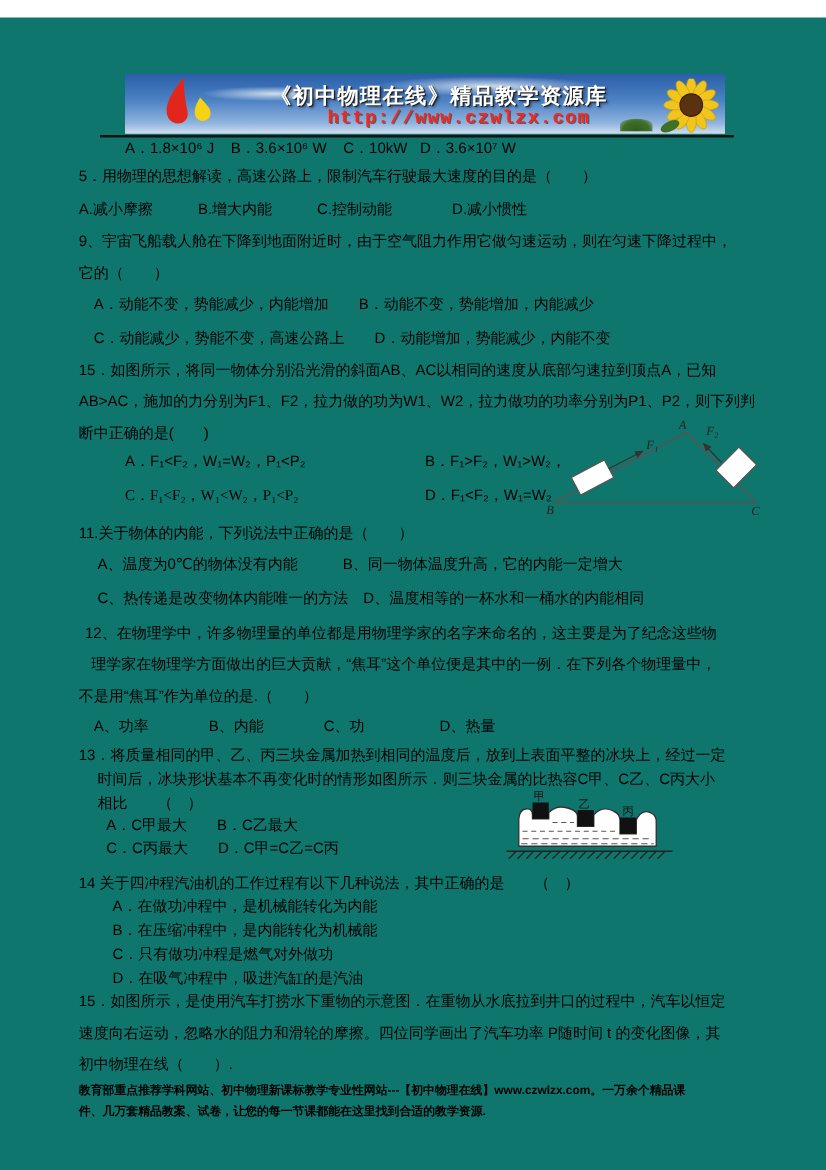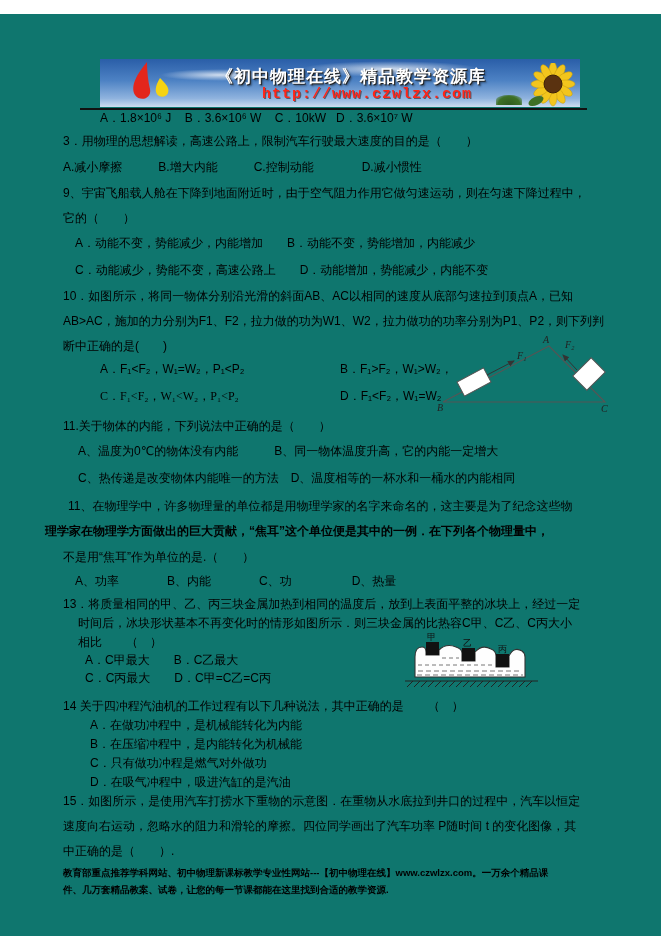--- a/index.html
+++ b/index.html
@@ -66,29 +66,29 @@
       </g>
       <circle cx="26" cy="21" r="9" fill="#5a3210" stroke="#3c1f07" stroke-width="1"></circle>
       <ellipse cx="9" cy="38" rx="8" ry="4" fill="#3e7026" transform="rotate(-25 9 38)"></ellipse>
     </svg>
   </div>
 
   <div class="rule"></div>
 
   <div class="line" style="left:100px;top:97px;">A．1.8×10⁶ J    B．3.6×10⁶ W    C．10kW   D．3.6×10⁷ W</div>
 
-  <div class="line" style="left:63px;top:120px;">3．用物理的思想解读，高速公路上，限制汽车行驶最大速度的目的是（　　）</div>
+  <div class="line" style="left:63px;top:120px;">5．用物理的思想解读，高速公路上，限制汽车行驶最大速度的目的是（　　）</div>
   <div class="line" style="left:63px;top:146px;">A.减小摩擦　　　B.增大内能　　　C.控制动能　　　　D.减小惯性</div>
 
   <div class="line" style="left:63px;top:172px;">9、宇宙飞船载人舱在下降到地面附近时，由于空气阻力作用它做匀速运动，则在匀速下降过程中，</div>
   <div class="line" style="left:63px;top:197px;">它的（　　）</div>
   <div class="line" style="left:75px;top:222px;">A．动能不变，势能减少，内能增加　　B．动能不变，势能增加，内能减少</div>
   <div class="line" style="left:75px;top:249px;">C．动能减少，势能不变，高速公路上　　D．动能增加，势能减少，内能不变</div>
 
-  <div class="line" style="left:63px;top:275px;">10．如图所示，将同一物体分别沿光滑的斜面AB、AC以相同的速度从底部匀速拉到顶点A，已知</div>
+  <div class="line" style="left:63px;top:275px;">15．如图所示，将同一物体分别沿光滑的斜面AB、AC以相同的速度从底部匀速拉到顶点A，已知</div>
   <div class="line" style="left:63px;top:300px;">AB&gt;AC，施加的力分别为F1、F2，拉力做的功为W1、W2，拉力做功的功率分别为P1、P2，则下列判</div>
   <div class="line" style="left:63px;top:325px;">断中正确的是(　　)</div>
   <div class="line" style="left:100px;top:348px;">A．F₁&lt;F₂，W₁=W₂，P₁&lt;P₂</div>
   <div class="line" style="left:340px;top:348px;">B．F₁&gt;F₂，W₁&gt;W₂，</div>
   <div class="line" style="left:100px;top:375px;font-family:Liberation Serif, serif;">C．F₁&lt;F₂，W₁&lt;W₂，P₁&lt;P₂</div>
   <div class="line" style="left:340px;top:375px;">D．F₁&lt;F₂，W₁=W₂</div>
 
   <svg class="fig" style="left:437px;top:320px;" width="178" height="78" viewBox="0 0 178 78">
     <defs>
       <marker id="arr" markerWidth="8" markerHeight="8" refX="6" refY="3" orient="auto">
@@ -104,22 +104,22 @@
     <text class="flabel" x="128" y="14">F₂</text>
     <text class="flabel" x="106" y="9">A</text>
     <text class="flabel" x="0" y="77">B</text>
     <text class="flabel" x="164" y="78">C</text>
   </svg>
 
   <div class="line" style="left:63px;top:405px;">11.关于物体的内能，下列说法中正确的是（　　）</div>
   <div class="line" style="left:78px;top:430px;">A、温度为0℃的物体没有内能　　　B、同一物体温度升高，它的内能一定增大</div>
   <div class="line" style="left:78px;top:457px;">C、热传递是改变物体内能唯一的方法　D、温度相等的一杯水和一桶水的内能相同</div>
 
-  <div class="line" style="left:68px;top:485px;">11、在物理学中，许多物理量的单位都是用物理学家的名字来命名的，这主要是为了纪念这些物</div>
-  <div class="line" style="left:45px;top:510px;font-weight:bold;">理学家在物理学方面做出的巨大贡献，“焦耳”这个单位便是其中的一例．在下列各个物理量中，</div>
+  <div class="line" style="left:68px;top:485px;">12、在物理学中，许多物理量的单位都是用物理学家的名字来命名的，这主要是为了纪念这些物</div>
+  <div class="line" style="left:73px;top:510px;">理学家在物理学方面做出的巨大贡献，“焦耳”这个单位便是其中的一例．在下列各个物理量中，</div>
   <div class="line" style="left:75px;top:560px;">A、功率　　　　B、内能　　　　C、功　　　　　D、热量</div>
   <div class="line" style="left:63px;top:536px;">不是用“焦耳”作为单位的是.（　　）</div>
 
   <div class="line" style="left:63px;top:583px;">13．将质量相同的甲、乙、丙三块金属加热到相同的温度后，放到上表面平整的冰块上，经过一定</div>
   <div class="line" style="left:78px;top:602px;">时间后，冰块形状基本不再变化时的情形如图所示．则三块金属的比热容C甲、C乙、C丙大小</div>
   <div class="line" style="left:78px;top:621px;">相比　　（　）</div>
   <div class="line" style="left:85px;top:639px;">A．C甲最大　　B．C乙最大</div>
   <div class="line" style="left:85px;top:657px;">C．C丙最大　　D．C甲=C乙=C丙</div>
 
   <svg class="fig" style="left:405px;top:617px;" width="135" height="58" viewBox="0 0 135 58">
@@ -139,18 +139,18 @@
   </svg>
 
   <div class="line" style="left:63px;top:685px;">14 关于四冲程汽油机的工作过程有以下几种说法，其中正确的是　　（　）</div>
   <div class="line" style="left:90px;top:704px;">A．在做功冲程中，是机械能转化为内能</div>
   <div class="line" style="left:90px;top:723px;">B．在压缩冲程中，是内能转化为机械能</div>
   <div class="line" style="left:90px;top:742px;">C．只有做功冲程是燃气对外做功</div>
   <div class="line" style="left:90px;top:761px;text-align:right;">D．在吸气冲程中，吸进汽缸的是汽油</div>
 
   <div class="line" style="left:63px;top:780px;">15．如图所示，是使用汽车打捞水下重物的示意图．在重物从水底拉到井口的过程中，汽车以恒定</div>
   <div class="line" style="left:63px;top:805px;">速度向右运动，忽略水的阻力和滑轮的摩擦。四位同学画出了汽车功率 P随时间 t 的变化图像，其</div>
-  <div class="line" style="left:63px;top:830px;">中正确的是（　　）.</div>
+  <div class="line" style="left:63px;top:830px;">初中物理在线（　　）.</div>
 
   <div class="footer-line" style="left:63px;top:852px;">教育部重点推荐学科网站、初中物理新课标教学专业性网站---【初中物理在线】www.czwlzx.com。一万余个精品课</div>
   <div class="footer-line" style="left:63px;top:869px;">件、几万套精品教案、试卷，让您的每一节课都能在这里找到合适的教学资源.</div>
 
 </div>
 
 </body></html>

